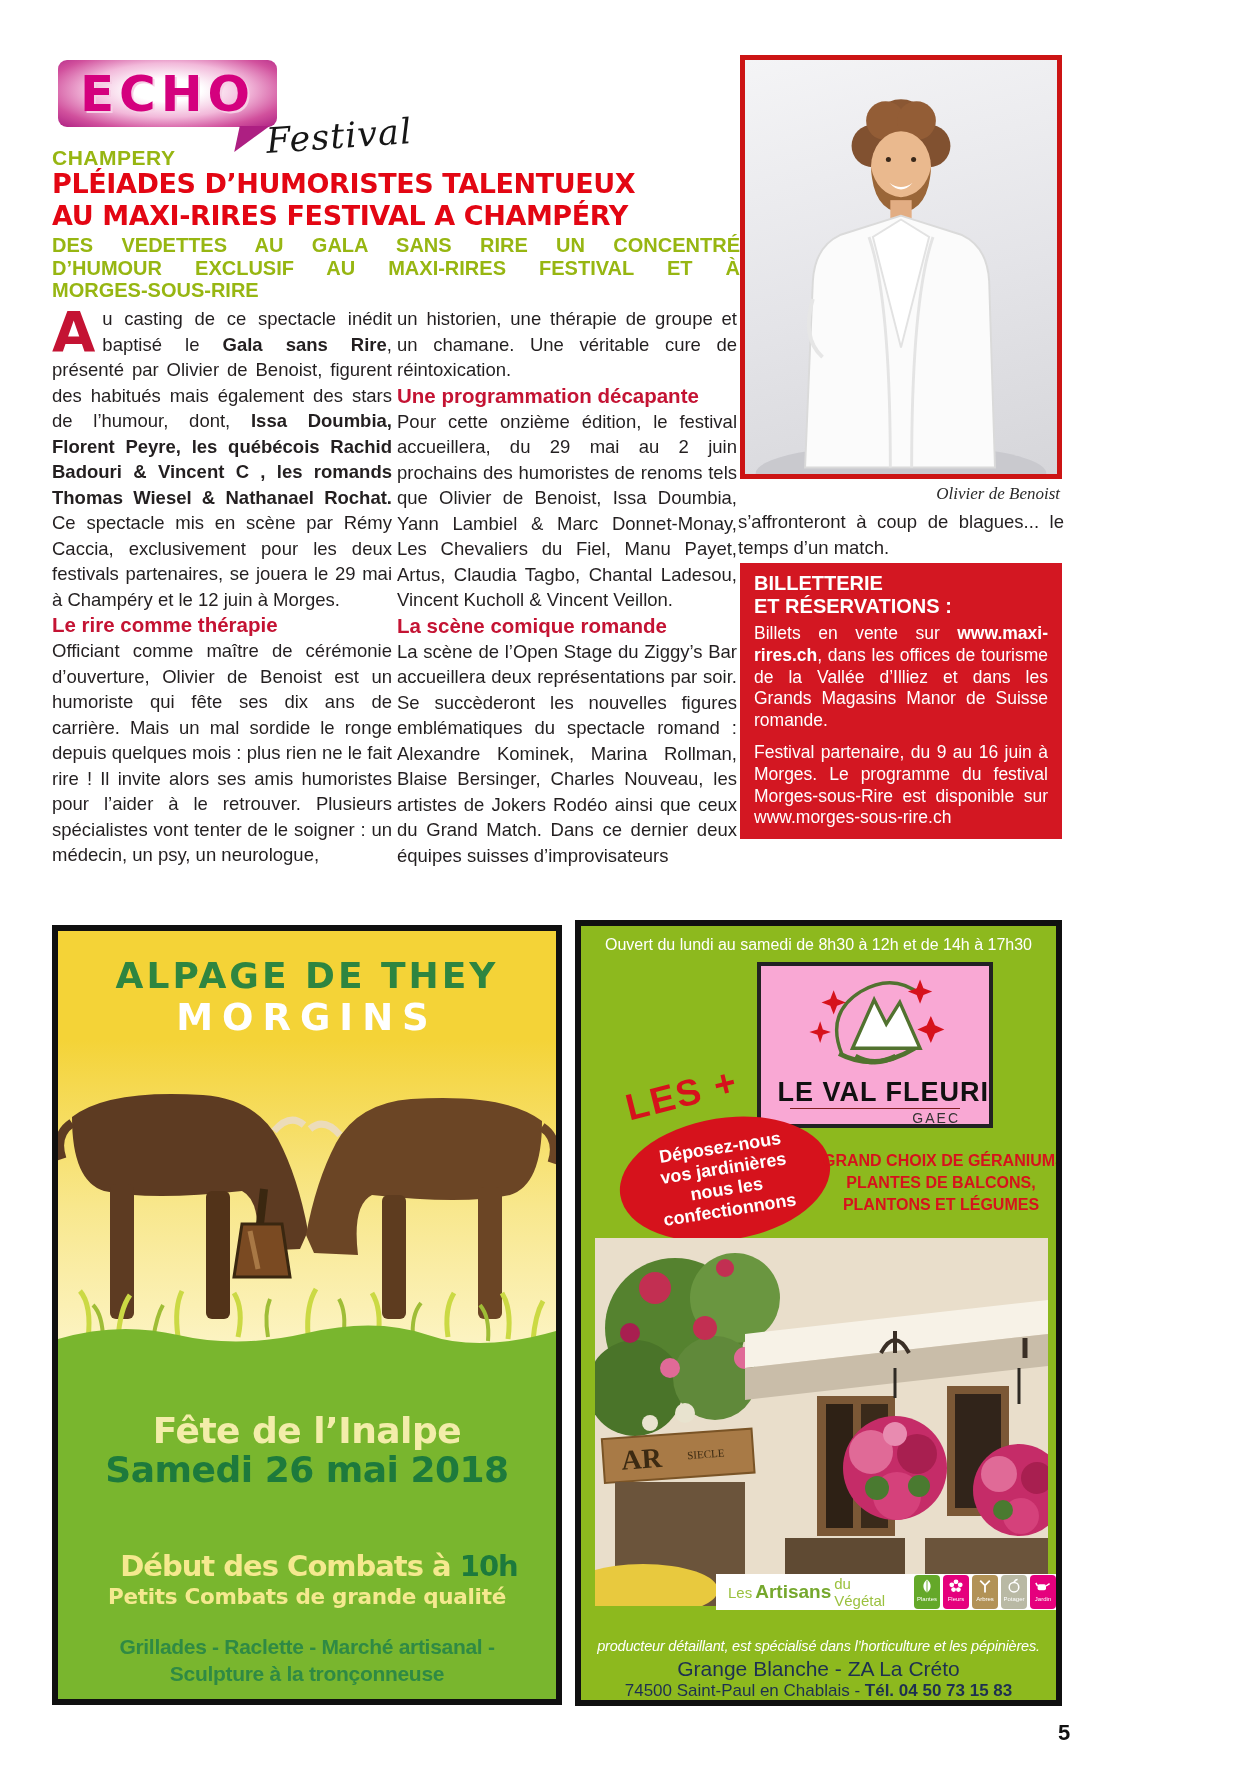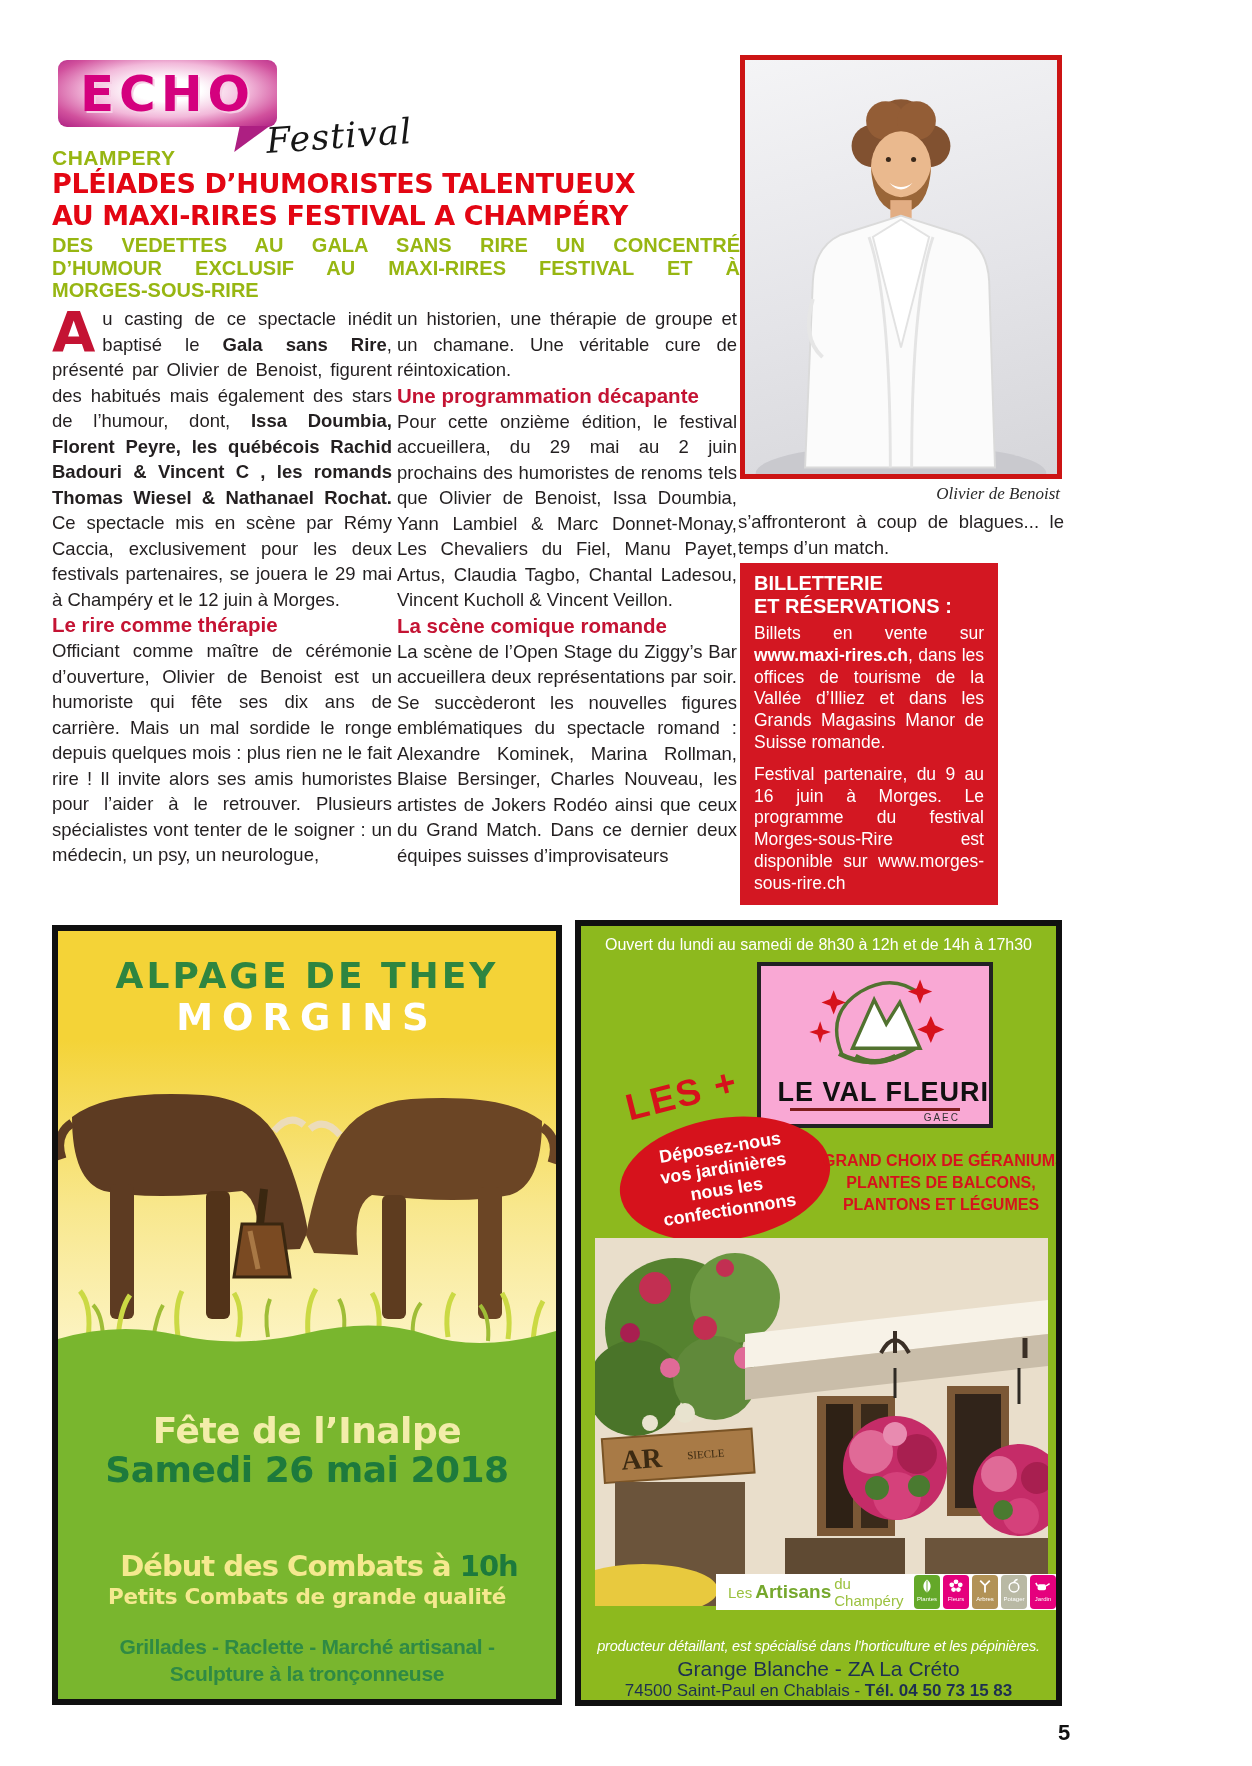--- a/index.html
+++ b/index.html
@@ -35,21 +35,21 @@
     font-size:56px; line-height:45px; margin:3px 7px 0 0; }
 
   
   .photo { position:absolute; left:740px; top:55px; width:322px; height:424px; border:5px solid #cc1414;
     background:linear-gradient(165deg,#f4f4f6 0%,#e4e4e8 55%,#d6d6da 100%); }
   .photo svg { display:block; width:100%; height:100%; }
   .photo-caption { position:absolute; left:740px; top:484px; width:320px; text-align:right;
     font-family:"Liberation Serif", serif; font-style:italic; font-size:17px; color:#2a2a2a; }
   .continuation { position:absolute; left:738px; top:509px; width:326px; font-size:18.5px;
     line-height:25.5px; color:#231f20; text-align:justify; }
-  .ticket-box { position:absolute; left:740px; top:563px; width:258px; min-height:238px;
+  .ticket-box { position:absolute; left:740px; top:563px; width:322px; min-height:238px;
     background:#d31722; color:#fff; padding:9px 14px 10px; }
   .ticket-title { font-weight:bold; font-size:20px; line-height:23px; }
   .ticket-body { font-size:17.5px; line-height:21.8px; margin-top:5px; text-align:justify; }
   .ticket-body b { font-weight:bold; }
   .ticket-body.second { margin-top:10px; }
 
   
   .ad-alpage { position:absolute; left:52px; top:925px; width:510px; height:780px; border:6px solid #101010;
     background:#f4d337; overflow:hidden; }
   .alpage-title { position:relative; z-index:3; margin-top:24px; text-align:center; color:#2e8540;
@@ -72,21 +72,21 @@
     line-height:27px; letter-spacing:-.3px; }
 
   
   .ad-fleuri { position:absolute; left:575px; top:920px; width:487px; height:786px; border:6px solid #101010;
     background:#8db91e; overflow:hidden; }
   .fleuri-hours { margin-top:10px; text-align:center; color:#ffffff; font-size:16px; white-space:nowrap; }
   .fleuri-logo { position:absolute; left:176px; top:36px; width:236px; height:166px; background:#f9a8d4;
     border:4px solid #222; text-align:right; }
   .fleuri-logo svg { display:block; margin:4px auto 0; }
   .logo-title { font-weight:bold; font-size:27px; letter-spacing:1px; color:#111; line-height:28px; }
-  .logo-sub { font-size:10px; color:#333; letter-spacing:2px; border-top:3px solid #7f1d1d; width:170px;
+  .logo-sub { font-size:14px; color:#333; letter-spacing:2px; border-top:1px solid #7f1d1d; width:170px;
     margin:2px auto 0; padding-top:1px; }
   .les-plus { position:absolute; left:44px; top:148px; color:#d6121c; font-weight:bold; font-size:37px;
     transform:rotate(-14deg); letter-spacing:2px; }
   .bubble { position:absolute; left:38px; top:192px; width:212px; height:122px; background:#d6121c;
     border-radius:50%; transform:rotate(-9deg); color:#fff; display:flex; flex-direction:column;
     align-items:center; justify-content:center; font-weight:bold; font-size:18px; line-height:21px; }
   .choice { position:absolute; left:242px; top:224px; width:236px; text-align:center; color:#d6121c;
     font-weight:bold; font-size:16px; line-height:22px; white-space:nowrap; }
   .fleuri-photo { position:absolute; left:14px; top:312px; width:453px; height:368px; }
   .fleuri-photo svg { display:block; width:100%; height:100%; }
@@ -353,21 +353,21 @@
           <circle cx="408" cy="272" r="10" fill="#4a7a30"></circle>
         </g>
 
         <ellipse cx="48" cy="352" rx="75" ry="26" fill="#e8c93e"></ellipse>
       </svg>
     </div>
 
     <div class="artisans">
       <span class="t1">Les</span>
       <span class="t2">Artisans</span>
-      <span class="t3">du Champéry</span>
+      <span class="t3">du Végétal</span>
       <span class="badges">
         <span class="badge">
           <svg viewBox="0 0 30 30">
               <path d="M15 4 C23 10 23 20 15 26 C7 20 7 10 15 4 Z" fill="#fff"></path>
               <path d="M15 6 V25" stroke="#64a829" stroke-width="1.5"></path>
             </svg>
           <span class="bl">Plantes</span>
         </span>
         <span class="badge">
           <svg viewBox="0 0 30 30">

